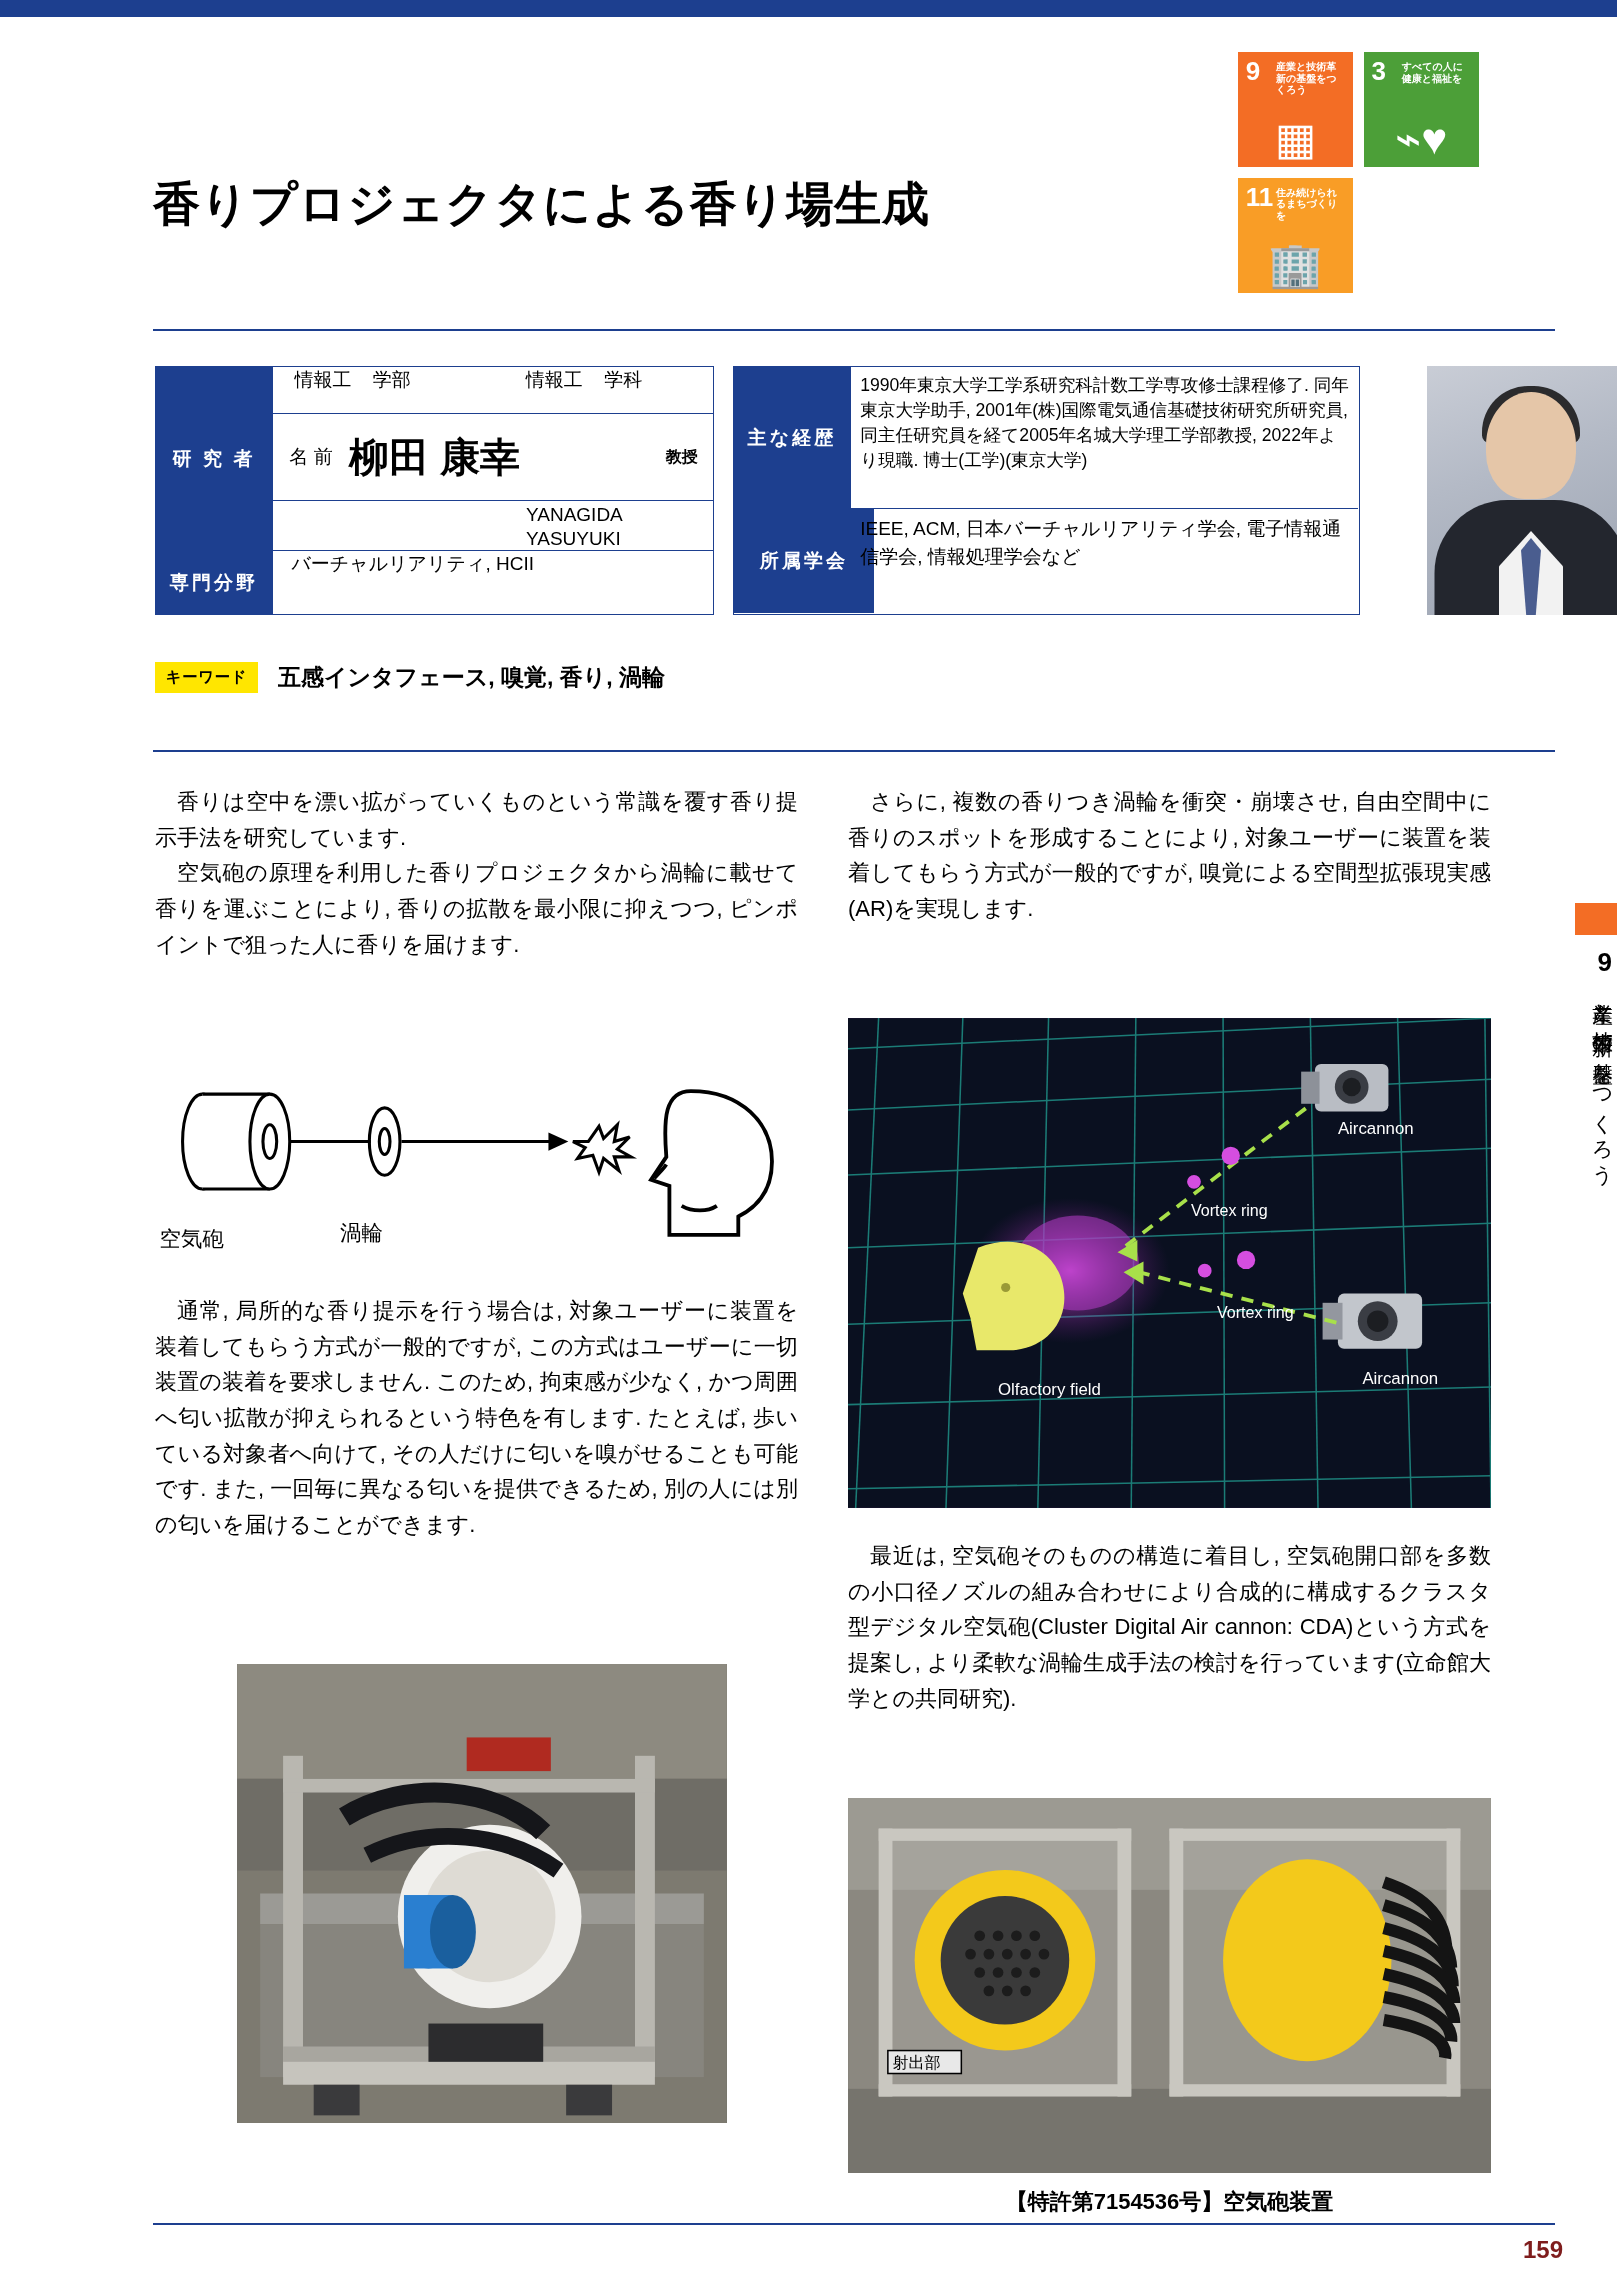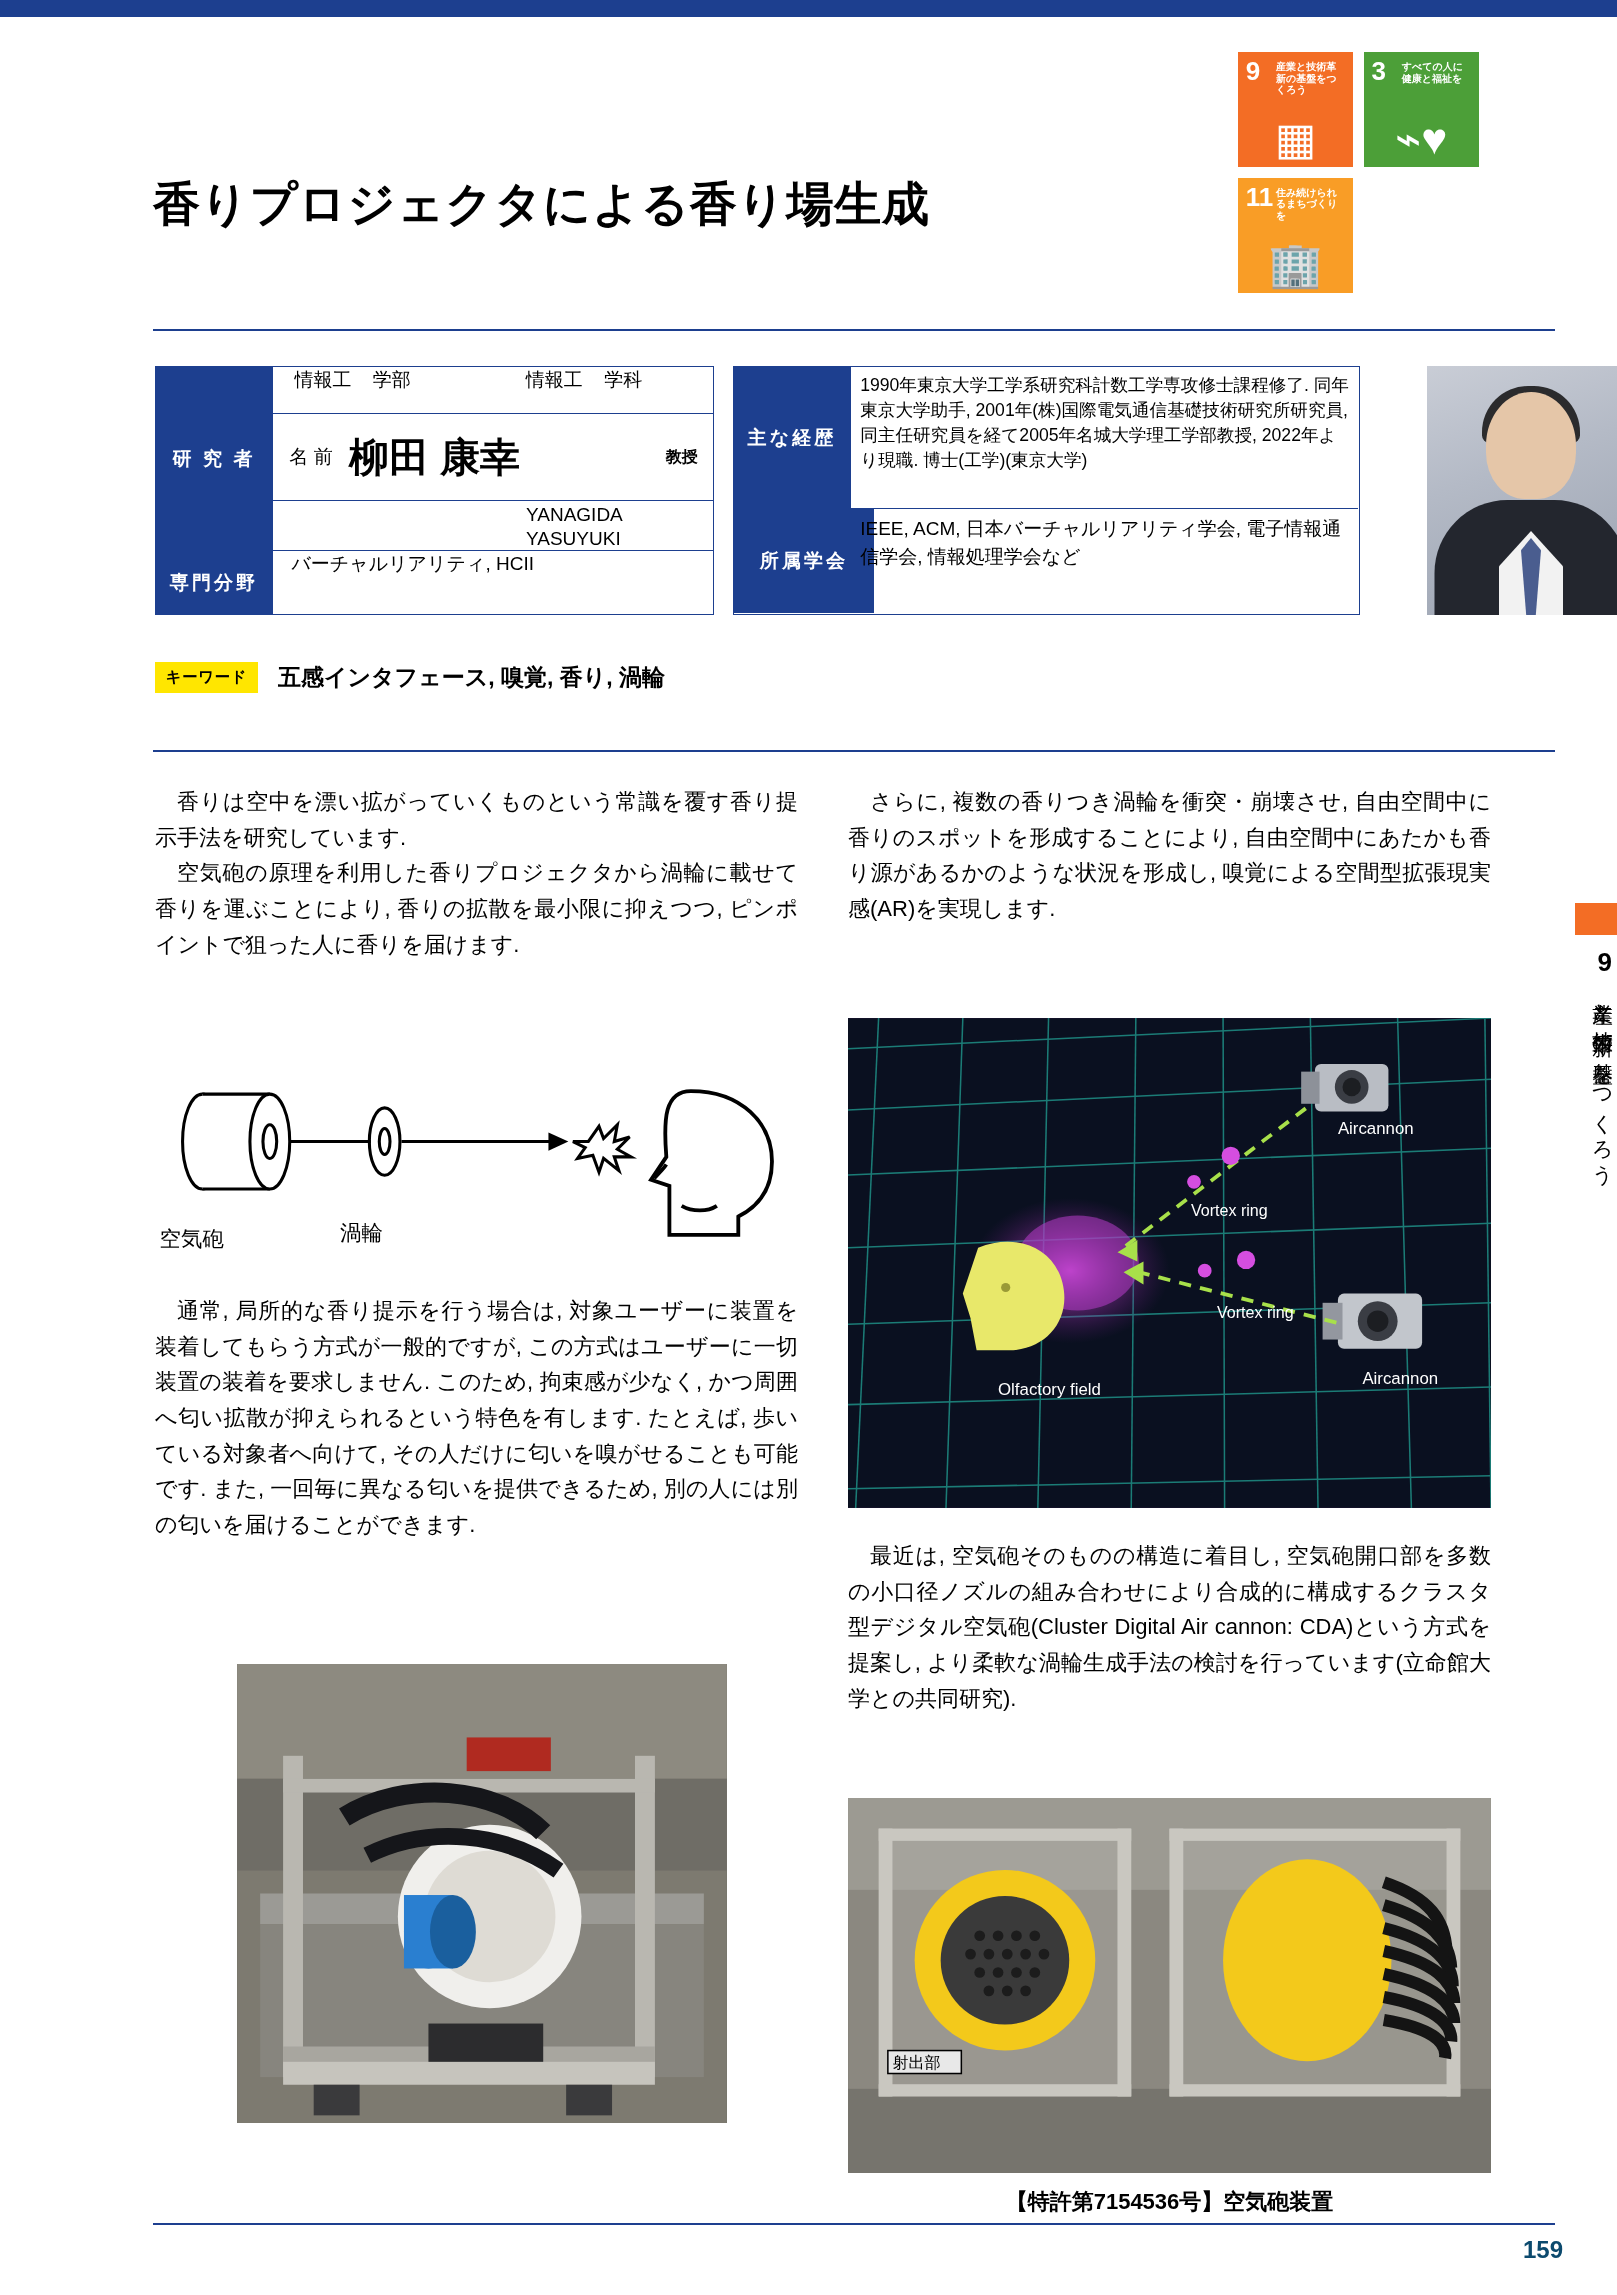--- a/index.html
+++ b/index.html
@@ -241,21 +241,21 @@
     font-size: 26px; font-weight: bold;
   }
   .side-text {
     position:absolute; top: 84px; right: 1.5px;
     writing-mode: vertical-rl;
     font-size: 20.7px; letter-spacing: 1.5px;
     height: 428px;
   }
   .pagenum {
     position:absolute; right: 55px; bottom: 31px;
-    font-size: 24px; font-weight: bold; color:#0c4a6e;
+    font-size: 24px; font-weight: bold; color:#7f1d1d;
   }
 
   
   svg text { font-family: "Liberation Sans", sans-serif; }
 </style>
 </head>
 <body>
 
 <div class="page">
 
@@ -393,21 +393,21 @@
       <rect x="300" y="96" width="110" height="44" fill="#b02a20"></rect>
 
       <rect x="60" y="520" width="486" height="30" fill="#c6c4bd"></rect>
       <rect x="100" y="550" width="60" height="40" fill="#3a3a3c"></rect>
       <rect x="430" y="550" width="60" height="40" fill="#3a3a3c"></rect>
       <rect x="250" y="470" width="150" height="50" fill="#2c2c2e"></rect>
     </svg>
   </div>
 
   <div class="col col-right">
-    <p class="para">さらに, 複数の香りつき渦輪を衝突・崩壊させ, 自由空間中に香りのスポットを形成することにより, 自由空間中にあたかも香り源があるかのような状況を形成し, 嗅覚による空間型拡張現実感(AR)を実現します.</p>
+    <p class="para">さらに, 複数の香りつき渦輪を衝突・崩壊させ, 自由空間中に香りのスポットを形成することにより, 対象ユーザーに装置を装着してもらう方式が一般的ですが, 嗅覚による空間型拡張現実感(AR)を実現します.</p>
   </div>
 
   <div class="img-box photo-vr">
     <svg width="643" height="490" viewBox="0 0 840 640">
       <defs>
         <radialGradient id="glow" cx="50%" cy="50%" r="50%">
           <stop offset="0%" stop-color="#d04fd8" stop-opacity="0.95"></stop>
           <stop offset="100%" stop-color="#6a1a80" stop-opacity="0"></stop>
         </radialGradient>
       </defs>

